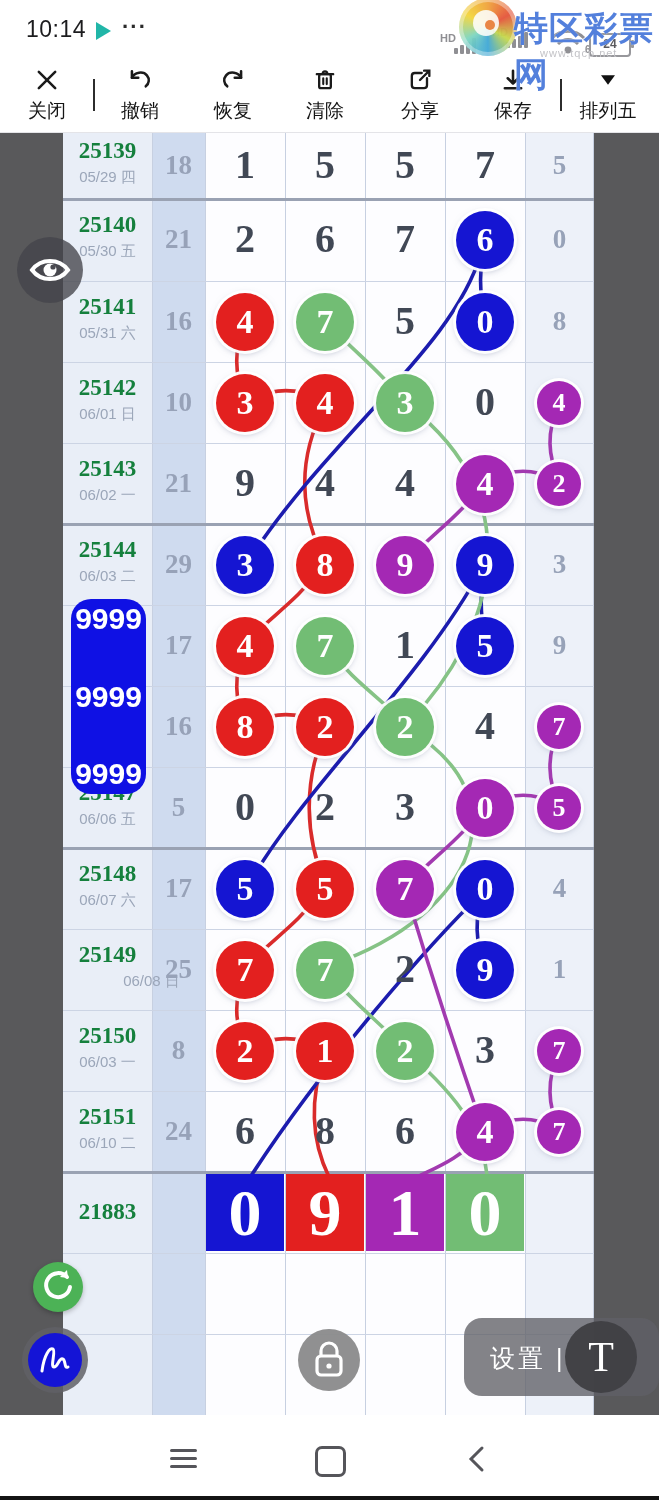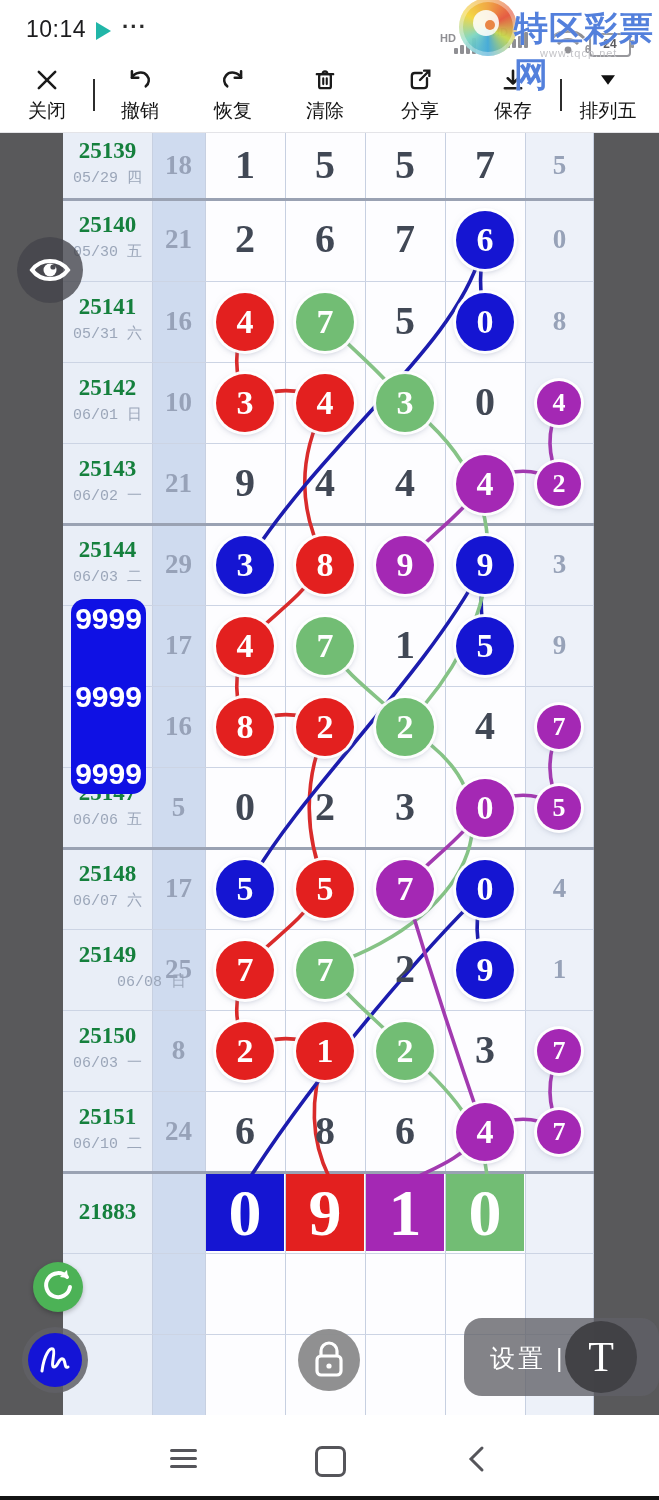--- a/index.html
+++ b/index.html
@@ -40,37 +40,37 @@
   #band-main{left:205px;width:320px;background:#fdfdff}
   #band-last{left:525px;width:69px;background:#edf1f9}
   .vline{top:132px;width:1px;height:1283px;background:#c7d0e1;z-index:2}
   .hsep{left:63px;width:531px;z-index:2}
   .hsep.light{height:1px;background:#ccd4e4}
   .hsep.heavy{height:3px;background:#9aa2b3}
   #connectors{left:0;top:0;z-index:3}
   
   .issue-num{position:absolute;width:89px;text-align:center;font-family:"Liberation Serif",serif;
              font-weight:bold;font-size:23px;color:#15803d;z-index:4}
-  .issue-date{position:absolute;width:89px;text-align:center;font-family:Liberation Mono, monospace;
+  .issue-date{position:absolute;width:89px;text-align:center;font-family:Liberation Sans, sans-serif;
               font-size:15px;color:#9ba6b9;z-index:4}
   .sum-val{position:absolute;left:152px;width:53px;text-align:center;font-family:"Liberation Serif",serif;
            font-weight:bold;font-size:27px;color:#97a2b8;z-index:4}
   .digit{position:absolute;width:80px;text-align:center;font-family:"Liberation Serif",serif;
          font-weight:bold;font-size:40px;color:#414855;z-index:4}
   .last-val{position:absolute;left:525px;width:69px;text-align:center;font-family:"Liberation Serif",serif;
             font-weight:bold;font-size:27px;color:#97a2b8;z-index:4}
   .circ{position:absolute;border-radius:50%;display:flex;align-items:center;justify-content:center;
         font-family:"Liberation Serif",serif;font-weight:bold;color:#fff;z-index:5;
         box-shadow:0 0 0 3px rgba(255,255,255,.95),0 2px 7px rgba(110,120,150,.55)}
   .circ.big{width:58px;height:58px;font-size:34px}
   .circ.small{width:44px;height:44px;font-size:26px}
   .block{position:absolute;display:flex;align-items:center;justify-content:center;z-index:5;
          font-family:"Liberation Serif",serif;font-weight:bold;font-size:66px;color:#fff}
   
-  #overlay-note{left:71px;top:599px;width:75px;height:195px;background:#0f11e4;border-radius:14px;z-index:8;
+  #overlay-note{left:71px;top:599px;width:75px;height:195px;background:#0f11e4;border-radius:20px;z-index:8;
                 display:flex;flex-direction:column;justify-content:space-between;padding:3px 0;box-sizing:border-box}
   #overlay-note span{display:block;text-align:center;color:#fff;font-size:30px;font-weight:bold;letter-spacing:0}
   
   #eye-btn{left:17px;top:237px;width:66px;height:66px;border-radius:50%;background:rgba(68,68,74,.78);z-index:20}
   #refresh-btn{left:33px;top:1262px;width:50px;height:50px;border-radius:50%;background:#4cb256;z-index:20;
                box-shadow:0 2px 5px rgba(0,0,0,.25)}
   #draw-ring{left:22px;top:1327px;width:66px;height:66px;border-radius:50%;background:rgba(96,96,102,.85);z-index:20}
   #draw-btn{left:28px;top:1333px;width:54px;height:54px;border-radius:50%;background:#1414d6;z-index:21}
   #lock-btn{left:298px;top:1329px;width:62px;height:62px;border-radius:50%;background:rgba(139,139,141,.96);z-index:20}
   #settings-pill{left:464px;top:1318px;width:195px;height:78px;border-radius:18px;background:rgba(96,96,102,.78);z-index:20}

